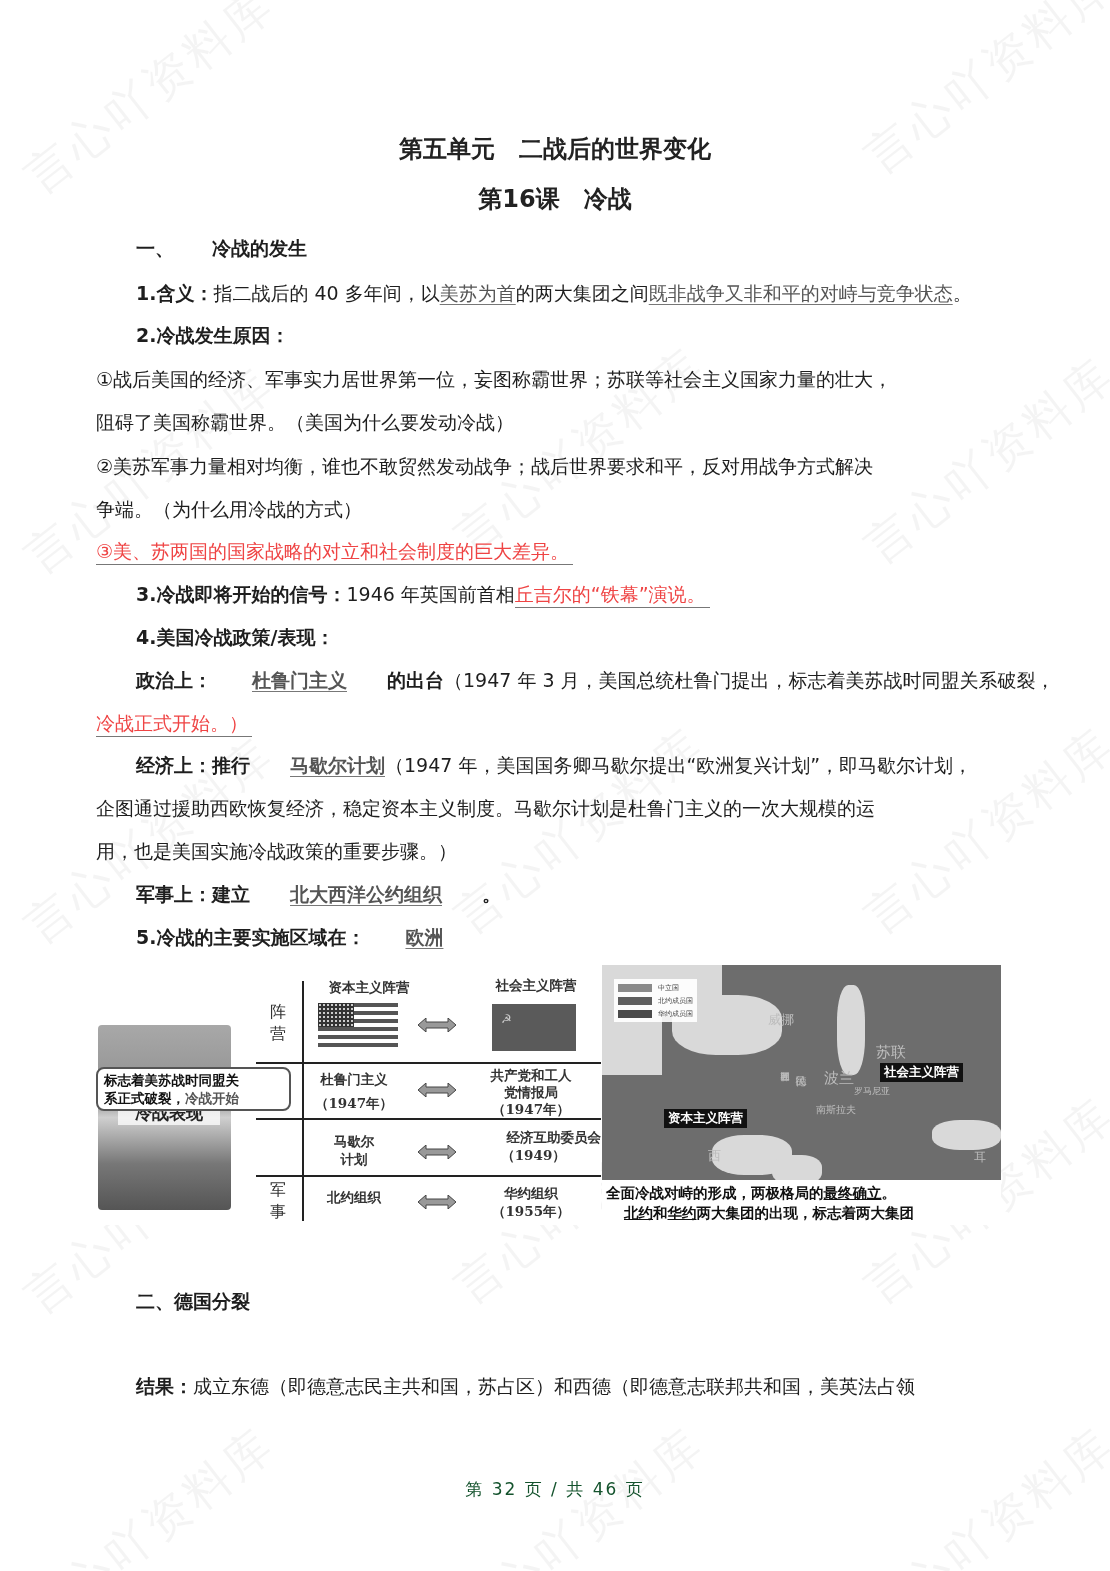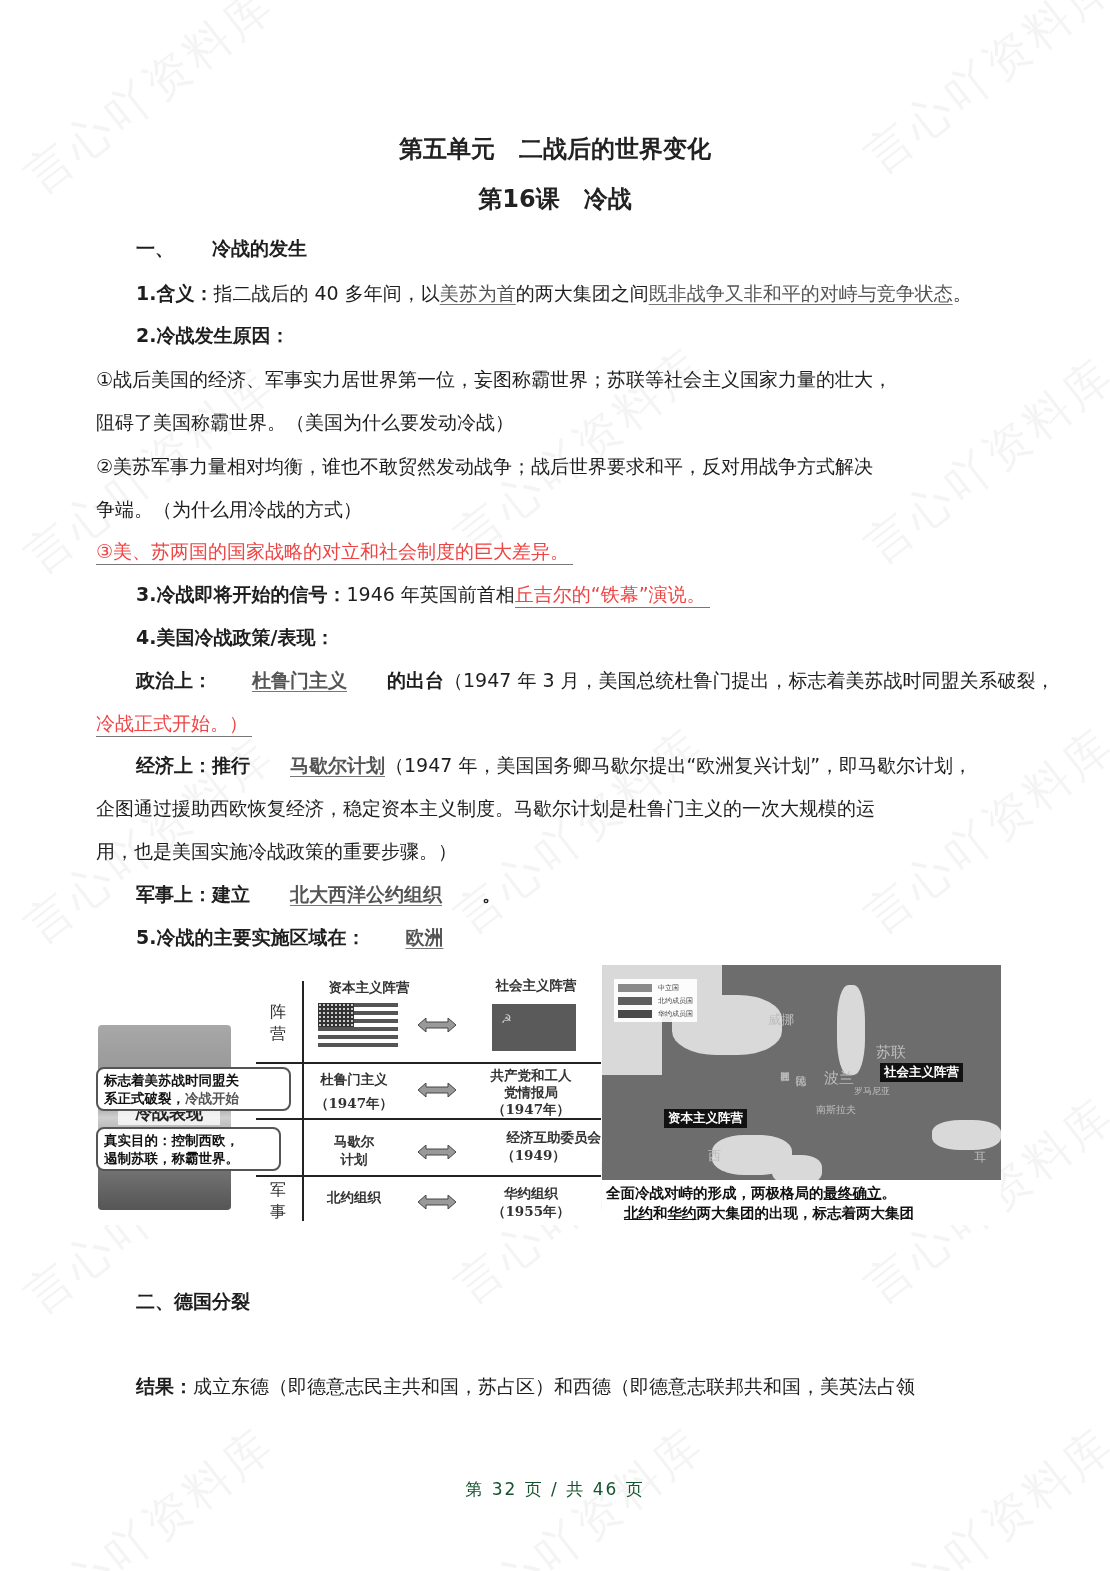--- a/index.html
+++ b/index.html
@@ -162,24 +162,20 @@
       <div class="dcell" style="left:370px;top:166px;width:135px;text-align:right;">经济互助委员会</div>
       <div class="dcell" style="left:370px;top:184px;width:135px;">（1949）</div>
 
       <div class="dcell" style="left:212px;top:226px;width:92px;">北约组织</div>
       <div class="dcell" style="left:370px;top:222px;width:130px;">华约组织</div>
       <div class="dcell" style="left:370px;top:240px;width:130px;">（1955年）</div>
 
       <div class="bubble bubble1">
         <div>标志着美苏战时同盟关</div>
         <div><span>系正式破裂，</span><span class="light">冷战开始</span></div>
-      </div>
-      <div class="bubble bubble2">
-        <div>真实目的：控制西欧，</div>
-        <div>遏制苏联，称霸世界。</div>
       </div>
     </div>
 
     <div class="map-part">
       <div class="sea" style="left:0;top:0;width:120px;height:50px;"></div>
       <div class="sea" style="left:0;top:50px;width:60px;height:60px;"></div>
       <div class="sea" style="left:70px;top:30px;width:110px;height:60px;border-radius:40%;"></div>
       <div class="sea" style="left:235px;top:20px;width:28px;height:90px;border-radius:40%;"></div>
       <div class="sea" style="left:110px;top:170px;width:80px;height:40px;border-radius:40%;"></div>
       <div class="sea" style="left:170px;top:190px;width:50px;height:30px;border-radius:40%;"></div>

